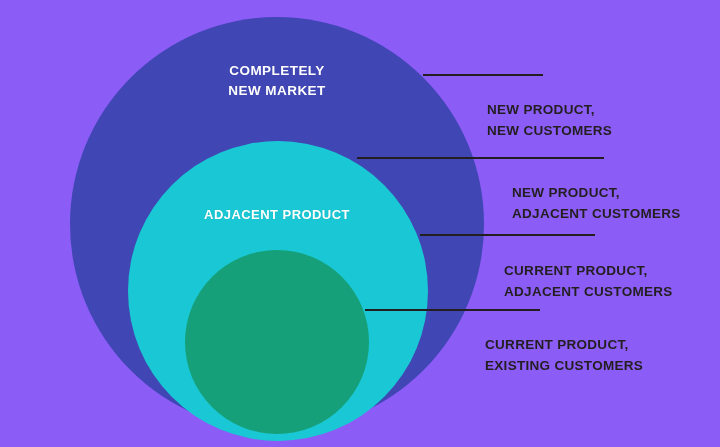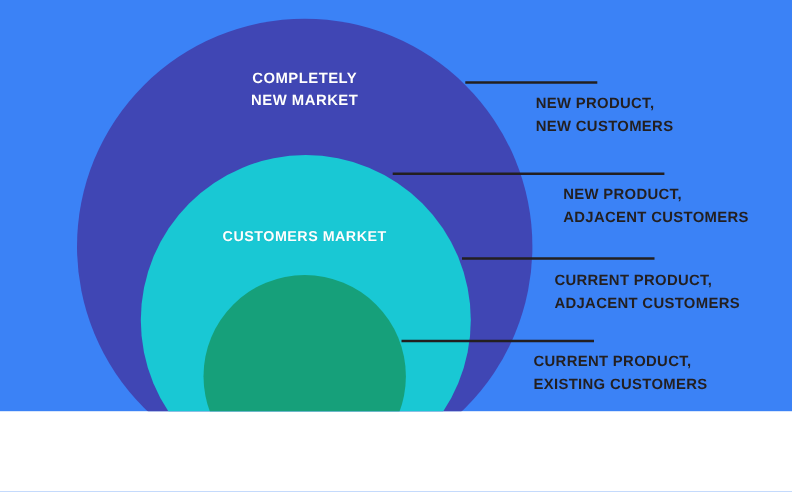--- a/index.html
+++ b/index.html
@@ -7,22 +7,22 @@
     margin: 0;
     padding: 0;
     background: #ffffff;
   }
   body {
     font-family: "Liberation Sans", sans-serif;
   }
   #canvas {
     position: relative;
     width: 720px;
-    height: 374px;
-    background: #3b82f6;
+    height: 447px;
+    background: #8b5cf6;
     overflow: hidden;
   }
   #diagram-svg {
     position: absolute;
     top: 0;
     left: 0;
     width: 720px;
     height: 447px;
     display: block;
   }
@@ -56,20 +56,21 @@
   }
   .callout {
     position: absolute;
     color: #231f20;
     font-weight: bold;
     font-size: 13.5px;
     letter-spacing: 0.3px;
     line-height: 1.55;
     white-space: pre-line;
     text-align: left;
+    margin-top: 16px;
   }
   #callout-1 { left: 487px; top: 84px; width: 226px; }
   #callout-2 { left: 512px; top: 167px; width: 205px; }
   #callout-3 { left: 504px; top: 245px; width: 212px; }
   #callout-4 { left: 485px; top: 319px; width: 230px; }
 </style>
 </head>
 <body>
 
 <div id="canvas">
@@ -81,21 +82,21 @@
 
     <line x1="423" y1="75" x2="543" y2="75" stroke="#231f20" stroke-width="2.2" stroke-linecap="butt"></line>
     <line x1="357" y1="158" x2="604" y2="158" stroke="#231f20" stroke-width="2.2" stroke-linecap="butt"></line>
     <line x1="420" y1="235" x2="595" y2="235" stroke="#231f20" stroke-width="2.2" stroke-linecap="butt"></line>
     <line x1="365" y1="310" x2="540" y2="310" stroke="#231f20" stroke-width="2.2" stroke-linecap="butt"></line>
   </svg>
 
   <div class="circle-label" id="label-outer">COMPLETELY
 NEW MARKET</div>
 
-  <div class="circle-label" id="label-middle">CUSTOMERS MARKET</div>
+  <div class="circle-label" id="label-middle">ADJACENT PRODUCT</div>
 
 
   <div class="callout" id="callout-1">NEW PRODUCT,
 NEW CUSTOMERS</div>
 
   <div class="callout" id="callout-2">NEW PRODUCT,
 ADJACENT CUSTOMERS</div>
 
   <div class="callout" id="callout-3">CURRENT PRODUCT,
 ADJACENT CUSTOMERS</div>

